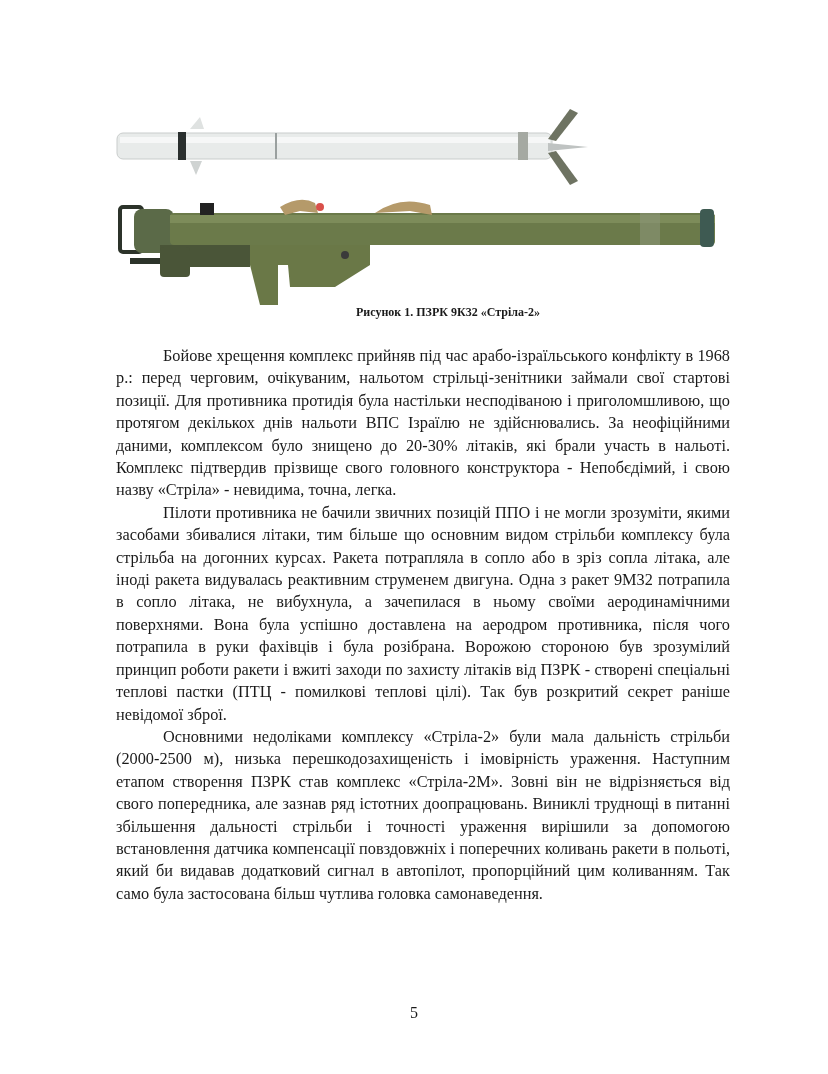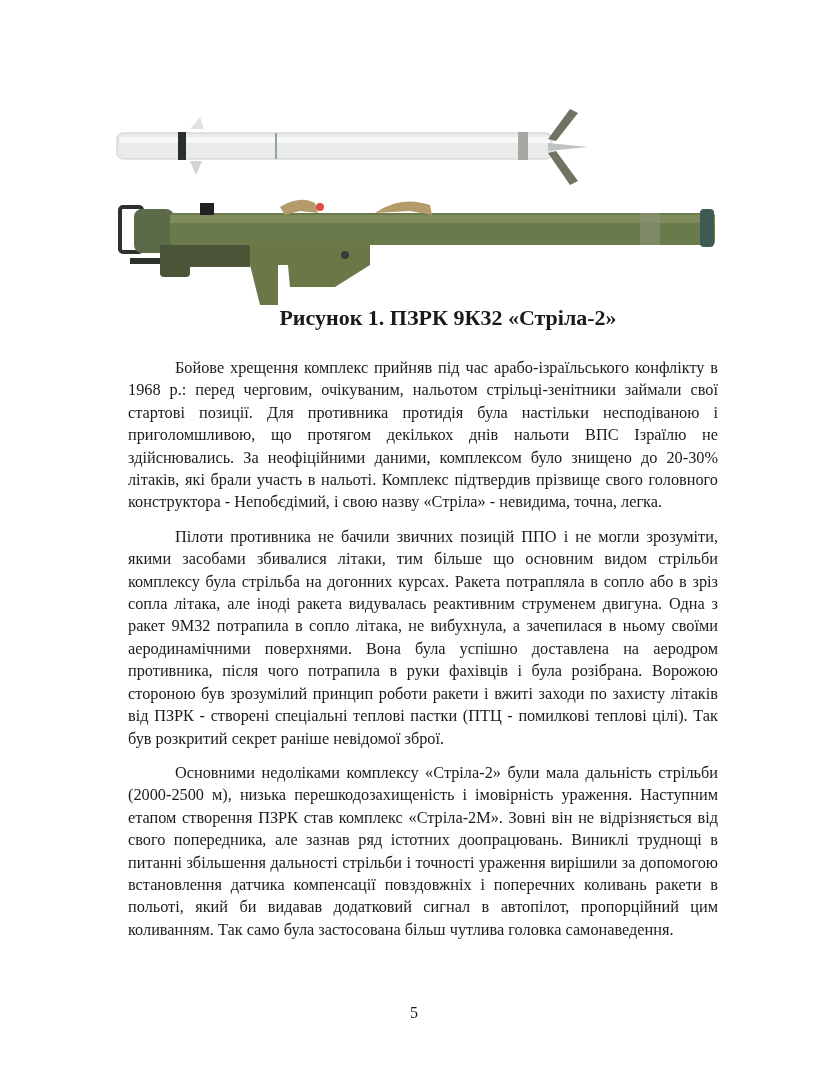--- a/index.html
+++ b/index.html
@@ -1,25 +1,25 @@
 <!DOCTYPE html>
 <html><head>
   <meta charset="utf-8">
   <style>
     html, body { margin: 0; padding: 0; background: #ffffff; }
     body { width: 828px; height: 1074px; position: relative; overflow: hidden;
       font-family: "Liberation Serif", "DejaVu Serif", serif; color: #1a1a1a; }
     .figure { position: absolute; left: 100px; top: 95px; width: 630px; height: 210px; }
     .figure svg { width: 630px; height: 210px; display: block; }
     .caption { position: absolute; left: 0; width: 828px; top: 305px; text-align: center;
-      font-weight: bold; font-size: 22px; letter-spacing: 0px; }
+      font-weight: bold; font-size: 12px; letter-spacing: 0px; }
     .caption span { position: relative; left: 34px; }
     .body-text { position: absolute; left: 116px; top: 345px; width: 614px;
       font-size: 16.3px; line-height: 22.4px; text-align: justify; }
-    .body-text p { margin: 12px; text-indent: 47px; }
+    .body-text p { margin: 0; text-indent: 47px; }
     .page-number { position: absolute; left: 0; width: 828px; top: 1004px; text-align: center;
       font-size: 16px; }
   </style>
 </head>
 <body>
 
 <div class="figure">
   <svg viewBox="0 0 630 210" xmlns="http://www.w3.org/2000/svg">
 
     <g>

